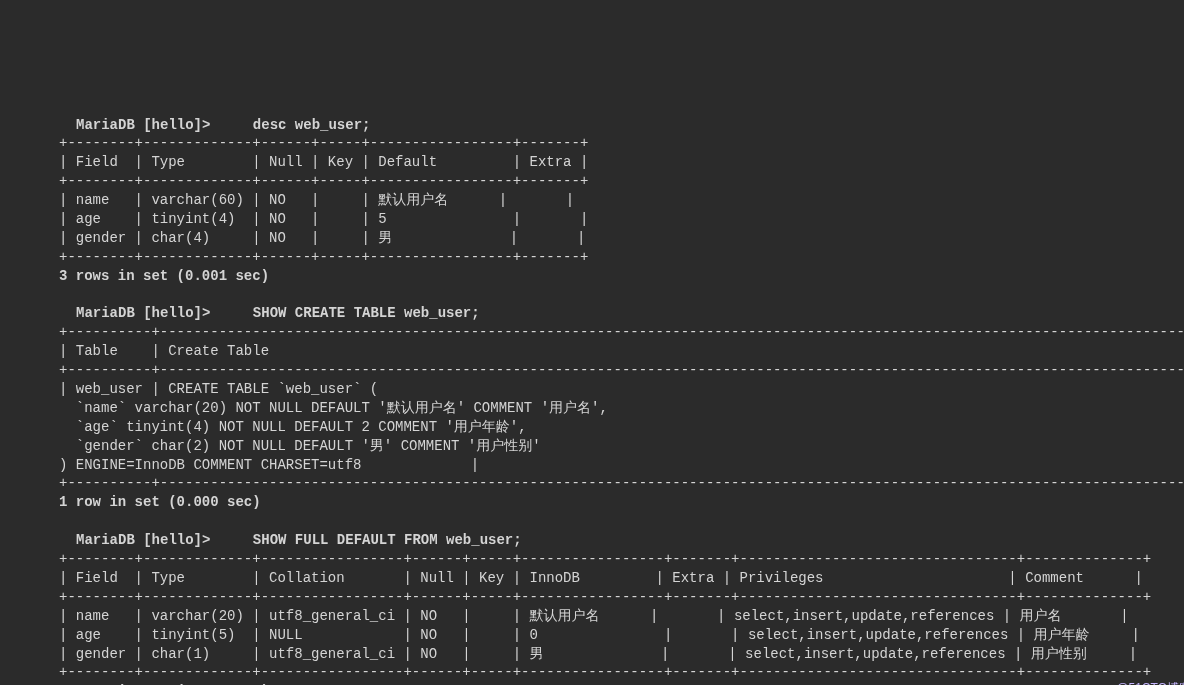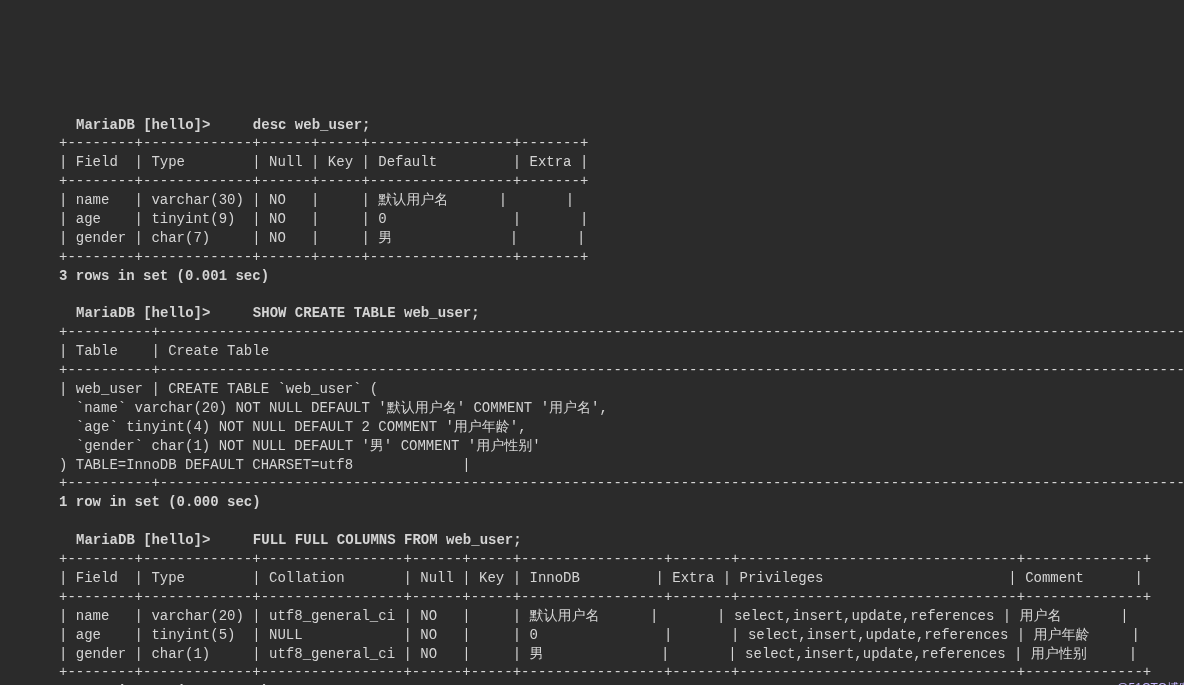--- a/index.html
+++ b/index.html
@@ -28,39 +28,39 @@
 </style>
 </head>
 <body>
 
 
 
 <span class="bold"><span>MariaDB [hello]&gt; </span><span>desc web_user;</span></span>
 <span>+--------+-------------+------+-----+-----------------+-------+</span>
 <span>| Field  | Type        | Null | Key | Default         | Extra |</span>
 <span>+--------+-------------+------+-----+-----------------+-------+</span>
-<span>| name   | varchar(30) | NO   |     | 默认用户名      |       |</span>
-<span>| age    | tinyint(9)  | NO   |     | 0               |       |</span>
-<span>| gender | char(7)     | NO   |     | 男              |       |</span>
+<span>| name   | varchar(60) | NO   |     | 默认用户名      |       |</span>
+<span>| age    | tinyint(4)  | NO   |     | 5               |       |</span>
+<span>| gender | char(4)     | NO   |     | 男              |       |</span>
 <span>+--------+-------------+------+-----+-----------------+-------+</span>
 <span class="bold">3 rows in set (0.001 sec)</span>
 
 <span class="bold"><span>MariaDB [hello]&gt; </span><span>SHOW CREATE TABLE web_user;</span></span>
 <span>+----------+---------------------------------------------------------------------------------------------------------------------------------------+</span>
 <span>| Table    | Create Table                                                                                                                          |</span>
 <span>+----------+---------------------------------------------------------------------------------------------------------------------------------------+</span>
 <span>| web_user | CREATE TABLE `web_user` (</span>
 <span>  `name` varchar(20) NOT NULL DEFAULT '默认用户名' COMMENT '用户名',</span>
 <span>  `age` tinyint(4) NOT NULL DEFAULT 2 COMMENT '用户年龄',</span>
-<span>  `gender` char(1) NOT NULL DEFAULT '男' COMMENT '用户性别'</span>
-<span>) TABLE=InnoDB DEFAULT CHARSET=utf8             |</span>
+<span>  `gender` char(2) NOT NULL DEFAULT '男' COMMENT '用户性别'</span>
+<span>) ENGINE=InnoDB COMMENT CHARSET=utf8             |</span>
 <span>+----------+---------------------------------------------------------------------------------------------------------------------------------------+</span>
 <span class="bold">1 row in set (0.000 sec)</span>
 
-<span class="bold"><span>MariaDB [hello]&gt; </span><span>FULL FULL COLUMNS FROM web_user;</span></span>
+<span class="bold"><span>MariaDB [hello]&gt; </span><span>SHOW FULL DEFAULT FROM web_user;</span></span>
 <span>+--------+-------------+-----------------+------+-----+-----------------+-------+---------------------------------+--------------+</span>
 <span>| Field  | Type        | Collation       | Null | Key | InnoDB         | Extra | Privileges                      | Comment      |</span>
 <span>+--------+-------------+-----------------+------+-----+-----------------+-------+---------------------------------+--------------+</span>
 <span>| name   | varchar(20) | utf8_general_ci | NO   |     | 默认用户名      |       | select,insert,update,references | 用户名       |</span>
 <span>| age    | tinyint(5)  | NULL            | NO   |     | 0               |       | select,insert,update,references | 用户年龄     |</span>
 <span>| gender | char(1)     | utf8_general_ci | NO   |     | 男              |       | select,insert,update,references | 用户性别     |</span>
 <span>+--------+-------------+-----------------+------+-----+-----------------+-------+---------------------------------+--------------+</span>
 <span class="bold">3 rows in set (0.004 sec)</span>
 <div class="watermark">@51CTO博客</div>
 

